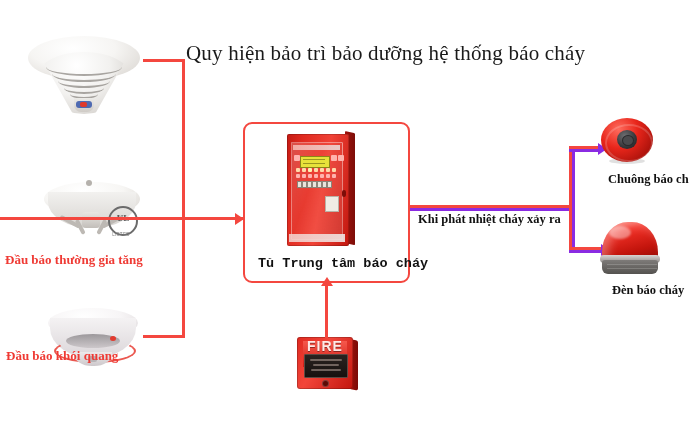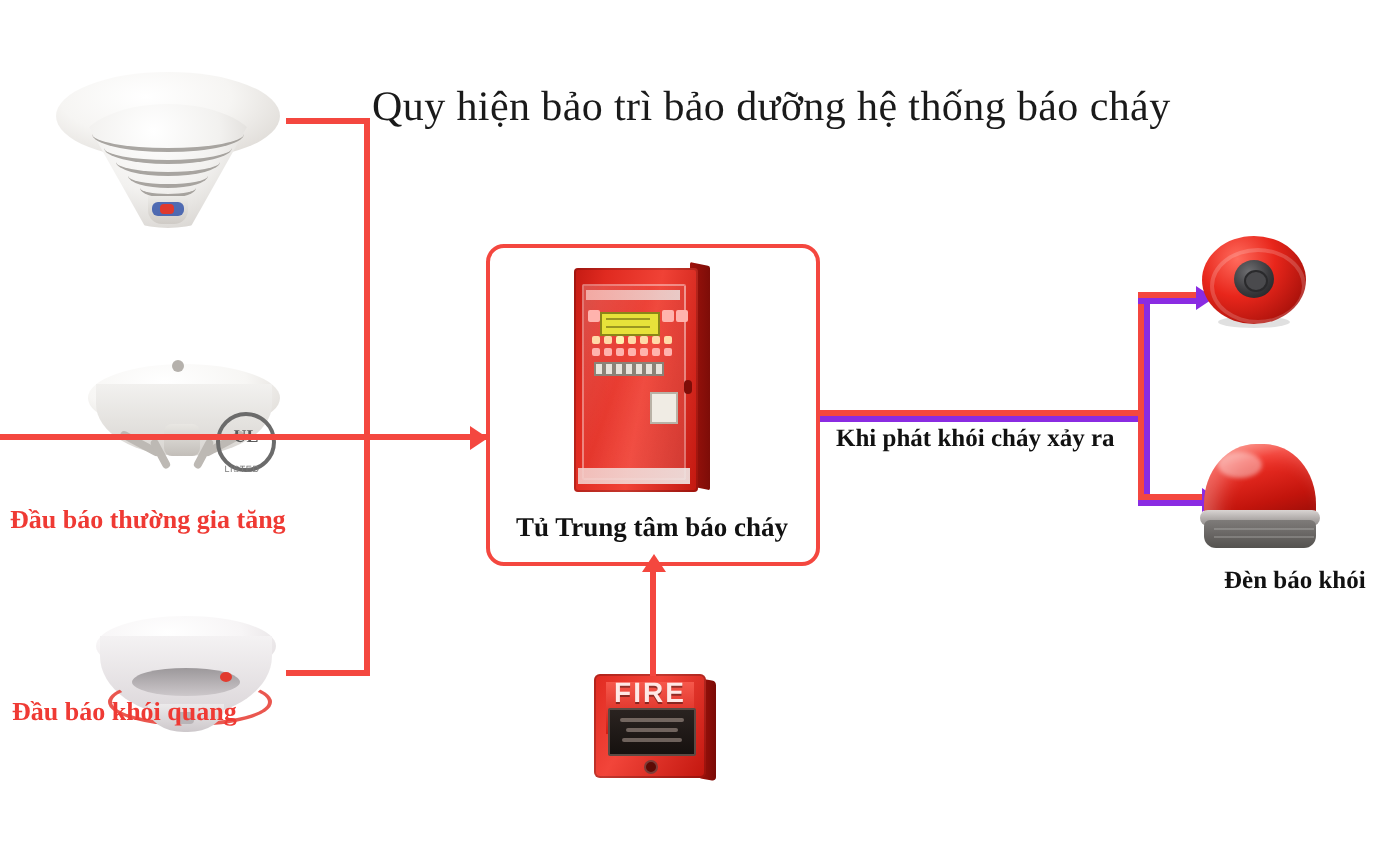--- a/index.html
+++ b/index.html
@@ -23,21 +23,21 @@
   }
 
   
   .caption{
     font-family:"Liberation Serif", serif;
     font-weight:bold; color:#ef3a34; font-size:13px; white-space:nowrap;
   }
   #cap-gas{left:3px; top:118px;}
   #cap-heat{left:5px; top:252px;}
   #cap-smoke{left:6px; top:348px;}
-  #cap-panel{left:258px; top:256px; font-size:13.5px; color:#111;}
+  #cap-panel{left:258px; top:256px; font-size:13.5px; color:#111;font-family:Liberation Mono, monospace;}
   #cap-bell{left:608px; top:172px; font-size:12.5px; color:#111;}
   #cap-light{left:612px; top:283px; font-size:12.5px; color:#111;}
   #cap-flow{left:418px; top:212px; font-size:12.5px; color:#111; font-weight:bold;}
 
   
   .wire{background:#f4473f;position:absolute;}
   .wire.purple{background:#8a2be2;}
 
   
   .arrow-r{
@@ -393,34 +393,35 @@
   <div class="wire abs" style="left:569px;top:146px;width:31px;height:3px;"></div>
   <div class="wire purple abs" style="left:569px;top:149px;width:31px;height:3px;"></div>
   <div class="arrow-r" style="left:598px;top:143px;border-left:9px solid #8a2be2;"></div>
 
   <div class="wire abs" style="left:569px;top:208px;width:3px;height:42px;"></div>
   <div class="wire purple abs" style="left:572px;top:208px;width:3px;height:45px;"></div>
   <div class="wire abs" style="left:569px;top:247px;width:34px;height:3px;"></div>
   <div class="wire purple abs" style="left:569px;top:250px;width:34px;height:3px;"></div>
   <div class="arrow-r" style="left:601px;top:244px;border-left:9px solid #8a2be2;"></div>
 
-  <div class="abs caption" id="cap-flow">Khi phát khói cháy xảy ra</div>
+  <div class="abs caption" id="cap-flow">Khi phát nhiệt cháy xảy ra</div>
 
   <div class="abs" id="bell">
     <div class="shadow"></div>
     <div class="dome"></div>
     <div class="rim"></div>
     <div class="hub"></div>
     <div class="hub-in"></div>
   </div>
+  <div class="abs caption" id="cap-bell">Chuông báo ch</div>
 
   <div class="abs" id="strobe">
     <div class="lens"></div>
     <div class="gloss"></div>
     <div class="lip"></div>
     <div class="base">
       <div class="base-line" style="top:4px;"></div>
       <div class="base-line" style="top:8px;"></div>
     </div>
   </div>
-  <div class="abs caption" id="cap-light">Đèn báo khói</div>
+  <div class="abs caption" id="cap-light">Đèn báo cháy</div>
 
 </div>
 
 </body></html>

